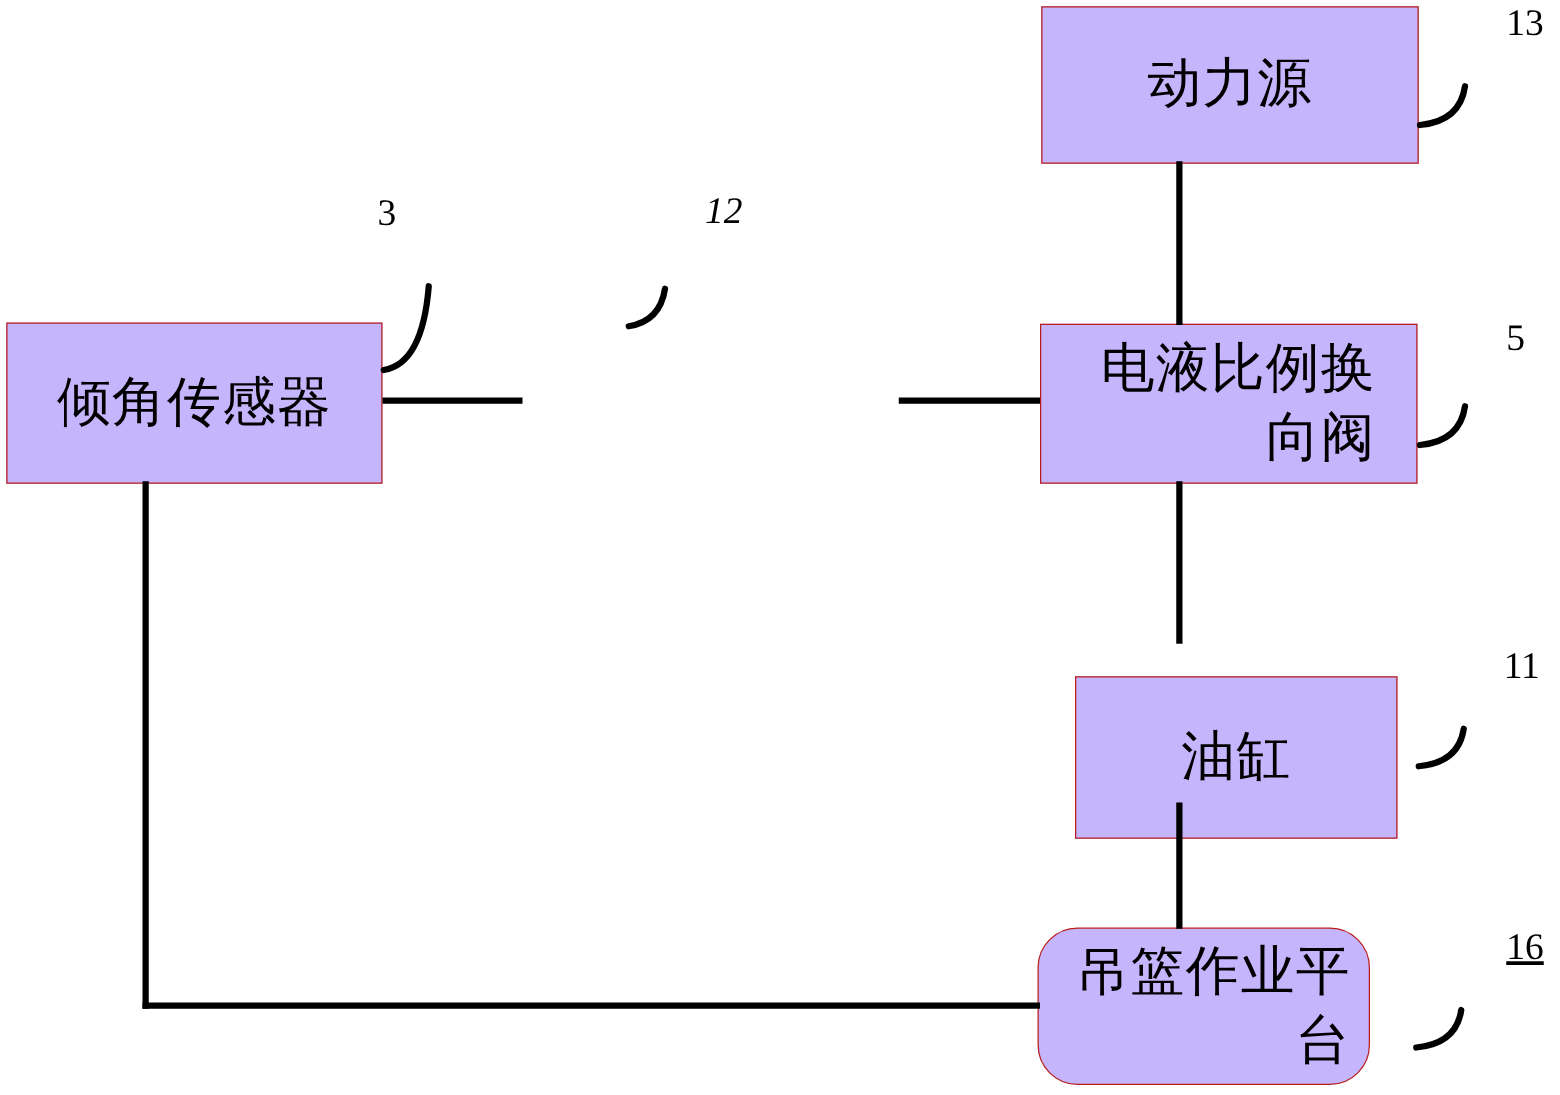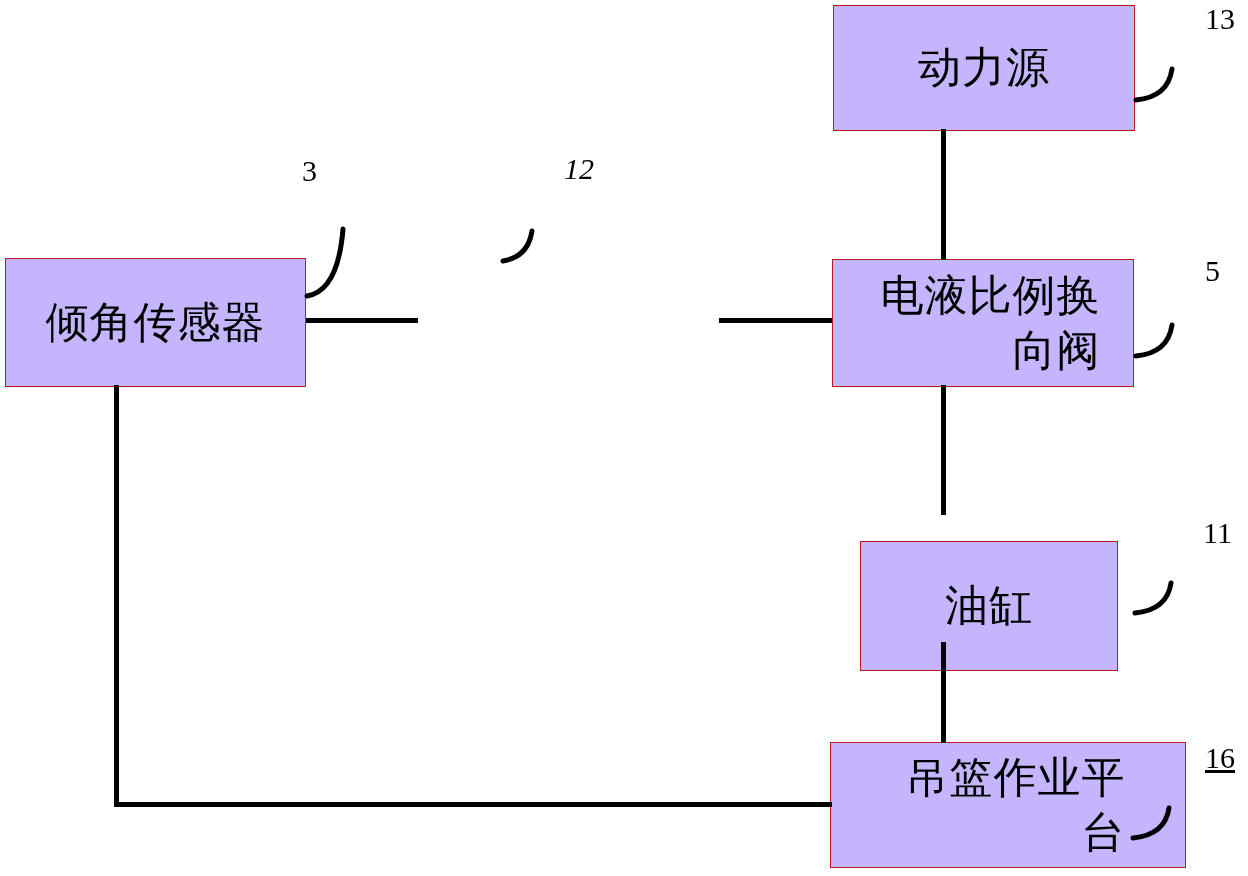--- a/index.html
+++ b/index.html
@@ -25,21 +25,21 @@
     line-height: 1.28;
     letter-spacing: 1px;
   }
   .lbl { display: inline-block; }
   .lbl.wrap { max-width: 235px; }
   .b-power    { left: 833px; top: 5px;   width: 302px; height: 126px; }
   .b-tilt     { left: 5px;   top: 258px; width: 301px; height: 129px; }
   .b-ctrl     { left: 418px; top: 260px; width: 301px; height: 127px; }
   .b-valve    { left: 832px; top: 259px; width: 302px; height: 128px; }
   .b-cyl      { left: 860px; top: 514px; width: 258px; height: 130px; margin-top: 27px; }
-  .b-plat     { left: 830px; top: 742px; width: 356px; height: 126px; }
+  .b-plat     { left: 830px; top: 742px; width: 266px; height: 126px; border-radius: 32px; }
   .line { position: absolute; background: #000000; }
   .ln-sensor-ctrl { left: 306px; top: 318px; width: 112px; height: 5px; }
   .ln-ctrl-valve  { left: 719px; top: 318px; width: 113px; height: 5px; }
   .ln-power-valve { left: 941px; top: 129px; width: 5px;  height: 131px; }
   .ln-valve-cyl   { left: 941px; top: 385px; width: 5px;  height: 130px; }
   .ln-cyl-plat    { left: 941px; top: 642px; width: 5px;  height: 101px; }
   .ln-sensor-down { left: 114px; top: 385px; width: 5px;  height: 422px; }
   .ln-sensor-plat { left: 114px; top: 802px; width: 718px; height: 5px; }
   .arcs { position: absolute; left: 0; top: 0; }
   .arcs path { fill: none; stroke: #000000; stroke-width: 5; stroke-linecap: round; }

